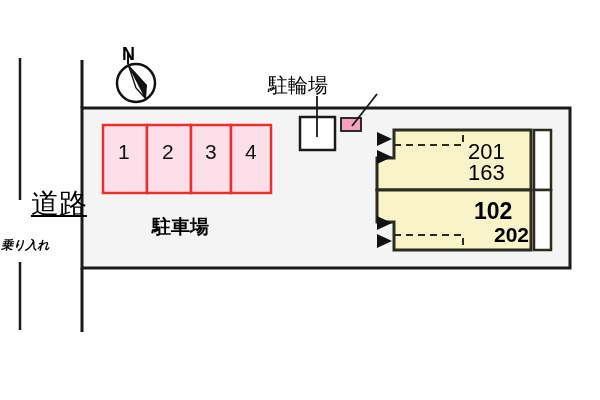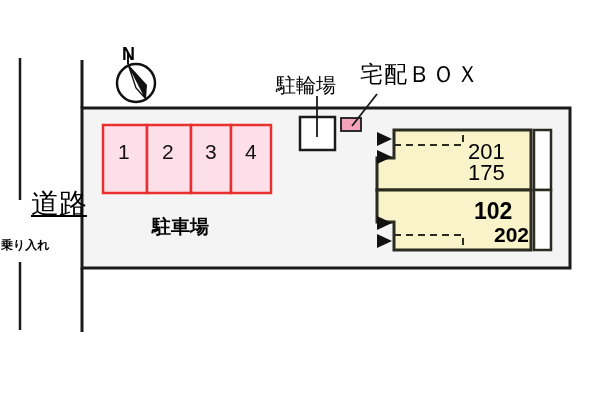--- a/index.html
+++ b/index.html
@@ -28,39 +28,39 @@
     position: absolute;
     color: #000000;
     white-space: nowrap;
     line-height: 1;
   }
   .lbl-chuurinjou {
     left: 268px;
     top: 75px;
     font-size: 20px;
     letter-spacing: 0px;
-    margin-left: 8px;
   }
   .lbl-takuhai {
     left: 360px;
     top: 63px;
     font-size: 23px;
     letter-spacing: 1px;
   }
   .lbl-douro {
     left: 31px;
     top: 190px;
     font-size: 28px;
     text-decoration: underline;
   }
   .lbl-noriire {
     left: 1px;
     top: 239px;
     font-size: 12px;
     font-weight: bold;
+    font-style: italic;
   }
   .lbl-chuushajou {
     left: 152px;
     top: 217px;
     font-size: 19px;
     font-weight: bold;
   }
   .lbl-compass-n {
     left: 122px;
     top: 45px;
@@ -132,31 +132,30 @@
       <polygon points="128,64 146,99 147,85" fill="#111111"></polygon>
       <line x1="128" y1="64" x2="128" y2="53" stroke="#111111" stroke-width="2"></line>
     </g>
 
   </svg>
 
   <div class="lbl lbl-compass-n">N</div>
 
   <div class="lbl lbl-chuurinjou">駐輪場</div>
 
-  <div class="lbl lbl-takuhai">宅配ＢＯＸ</div>
 
   <div class="lbl lbl-douro">道路</div>
 
   <div class="lbl lbl-noriire">乗り入れ</div>
 
   <div class="lbl lbl-chuushajou">駐車場</div>
 
   <div class="stall-num" style="left:118px;">1</div>
   <div class="stall-num" style="left:162px;">2</div>
   <div class="stall-num" style="left:205px;">3</div>
   <div class="stall-num" style="left:245px;">4</div>
 
   <div class="unit-num unit-201">201</div>
-  <div class="unit-num unit-101">175</div>
+  <div class="unit-num unit-101">163</div>
   <div class="unit-num unit-102">102</div>
   <div class="unit-num unit-202">202</div>
 
 </div>
 
 </body></html>

